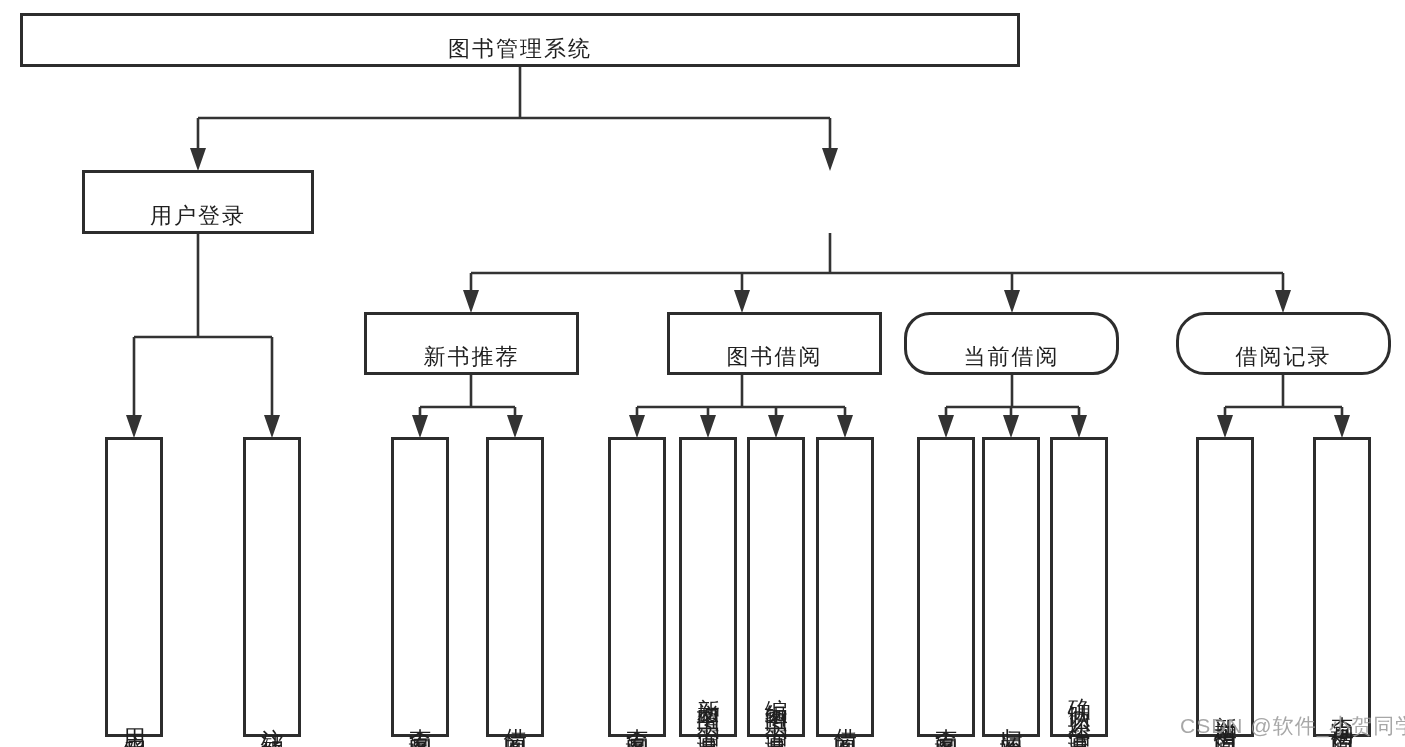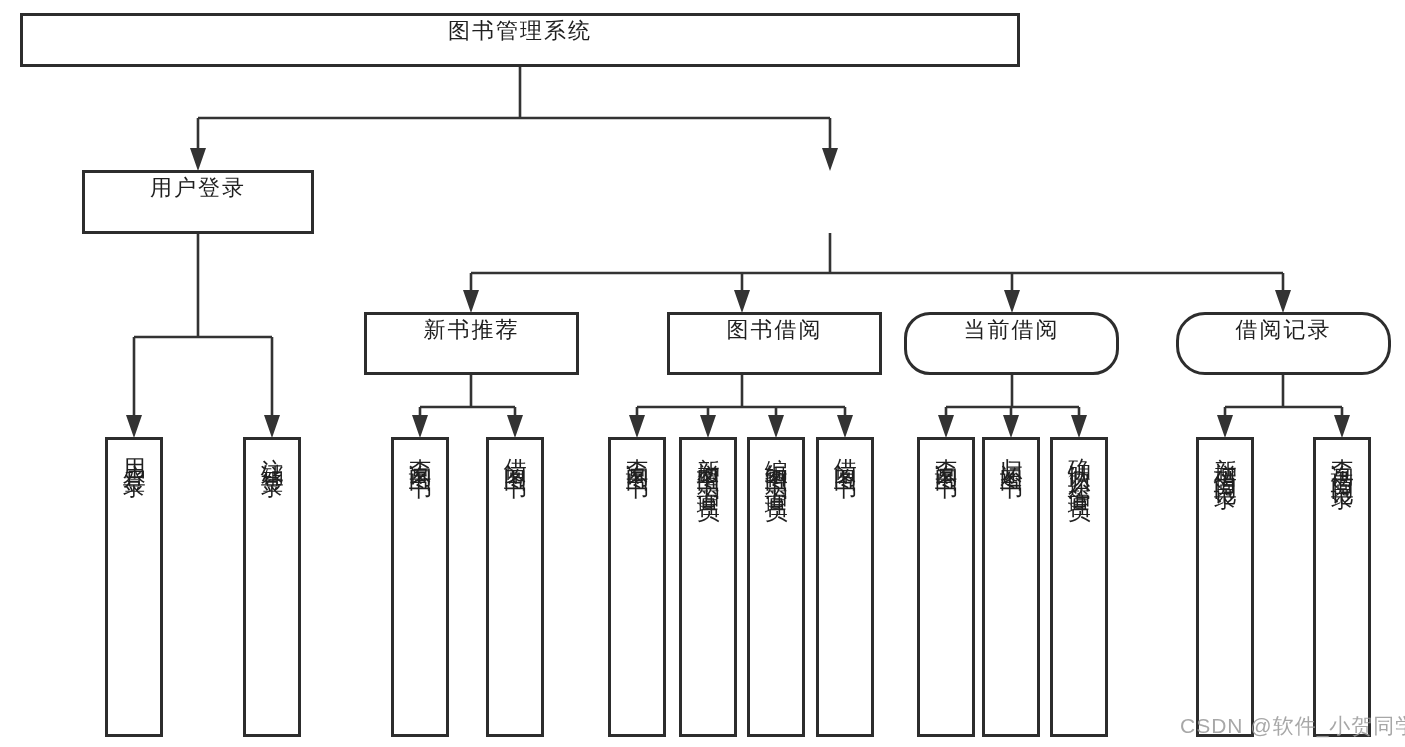--- a/index.html
+++ b/index.html
@@ -15,21 +15,21 @@
     position: absolute;
     left: 0; top: 0;
     z-index: 0;
   }
   .box {
     position: absolute;
     box-sizing: border-box;
     border: 3px solid #2d2d2d;
     background: #ffffff;
     display: flex;
-    align-items: flex-start;
+    align-items: flex-end;
     justify-content: center;
     color: #1f1f1f;
     z-index: 1;
   }
   .h-label {
     font-size: 22px;
     letter-spacing: 2px;
     white-space: nowrap;
   }
   .root-box   { left: 20px;  top: 13px;  width: 1000px; height: 54px; }

